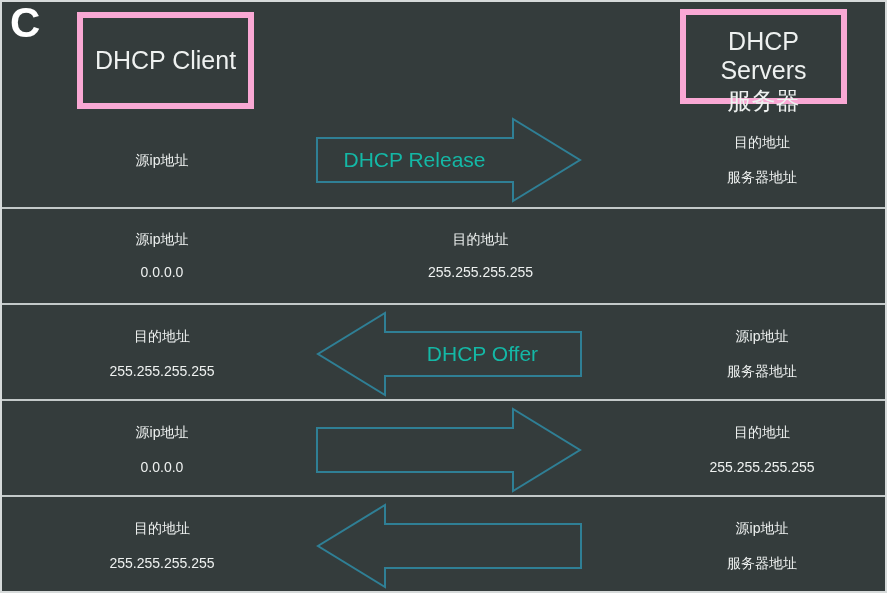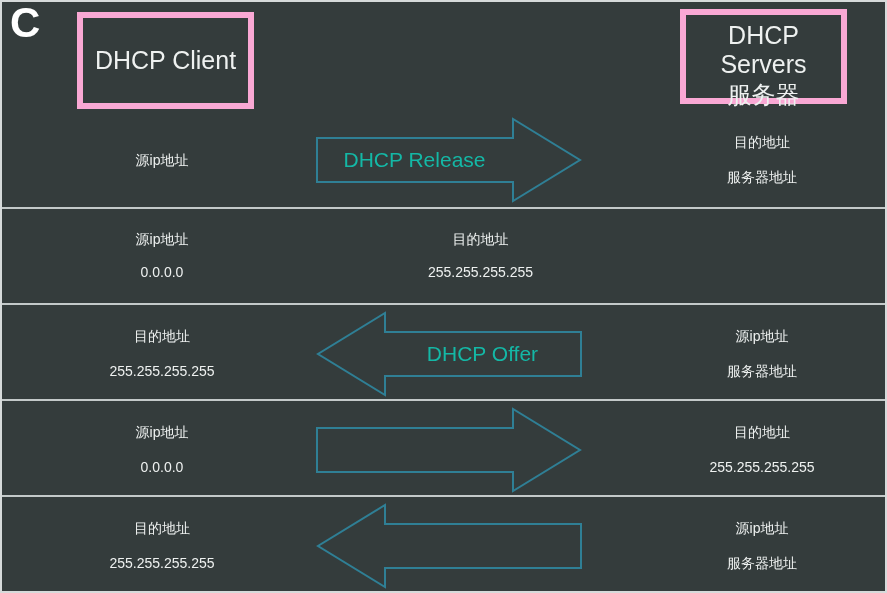--- a/index.html
+++ b/index.html
@@ -22,21 +22,21 @@
     line-height: 1.1;
   }
   .hbox {
     position: absolute;
     border: 6px solid #f9a8d4;
     display: flex; flex-direction: column;
     align-items: center; justify-content: space-around;
     text-align: center;
   }
   .client-box { left: 75px; top: 10px; width: 177px; height: 97px; padding: 6px 0; }
-  .server-box { left: 678px; top: 7px; width: 167px; height: 95px; padding: 6px 0; }
+  .server-box { left: 678px; top: 7px; width: 167px; height: 95px; padding: 12px 0; }
   .type-box   { left: 389px; top: 56px; width: 116px; height: 48px; justify-content: center; }
   .hbox .t1 { font-size: 25px; }
   .hbox .t2 { font-size: 24px; }
   .type-box .t1 { font-size: 26px; }
 
   
   .rows { height: 480px; }
   .row {
     display: grid;
     grid-template-columns: 320px 1fr 246px;

